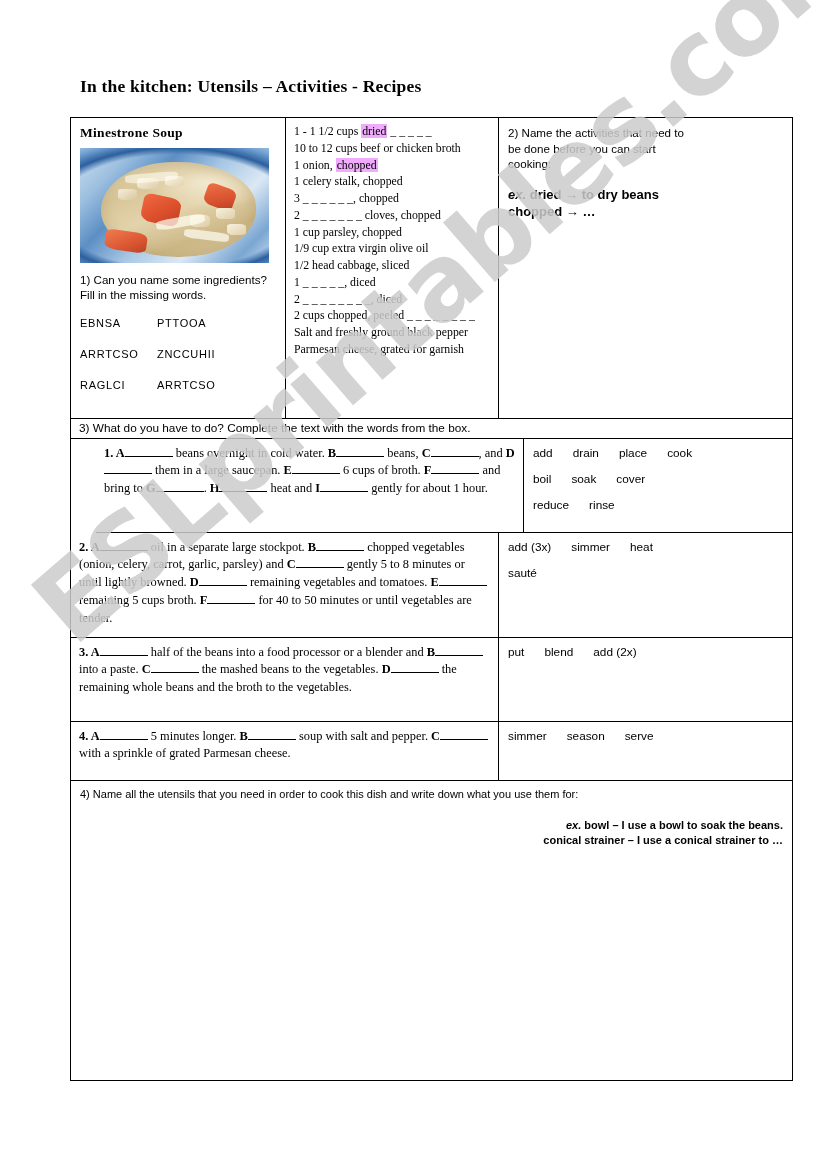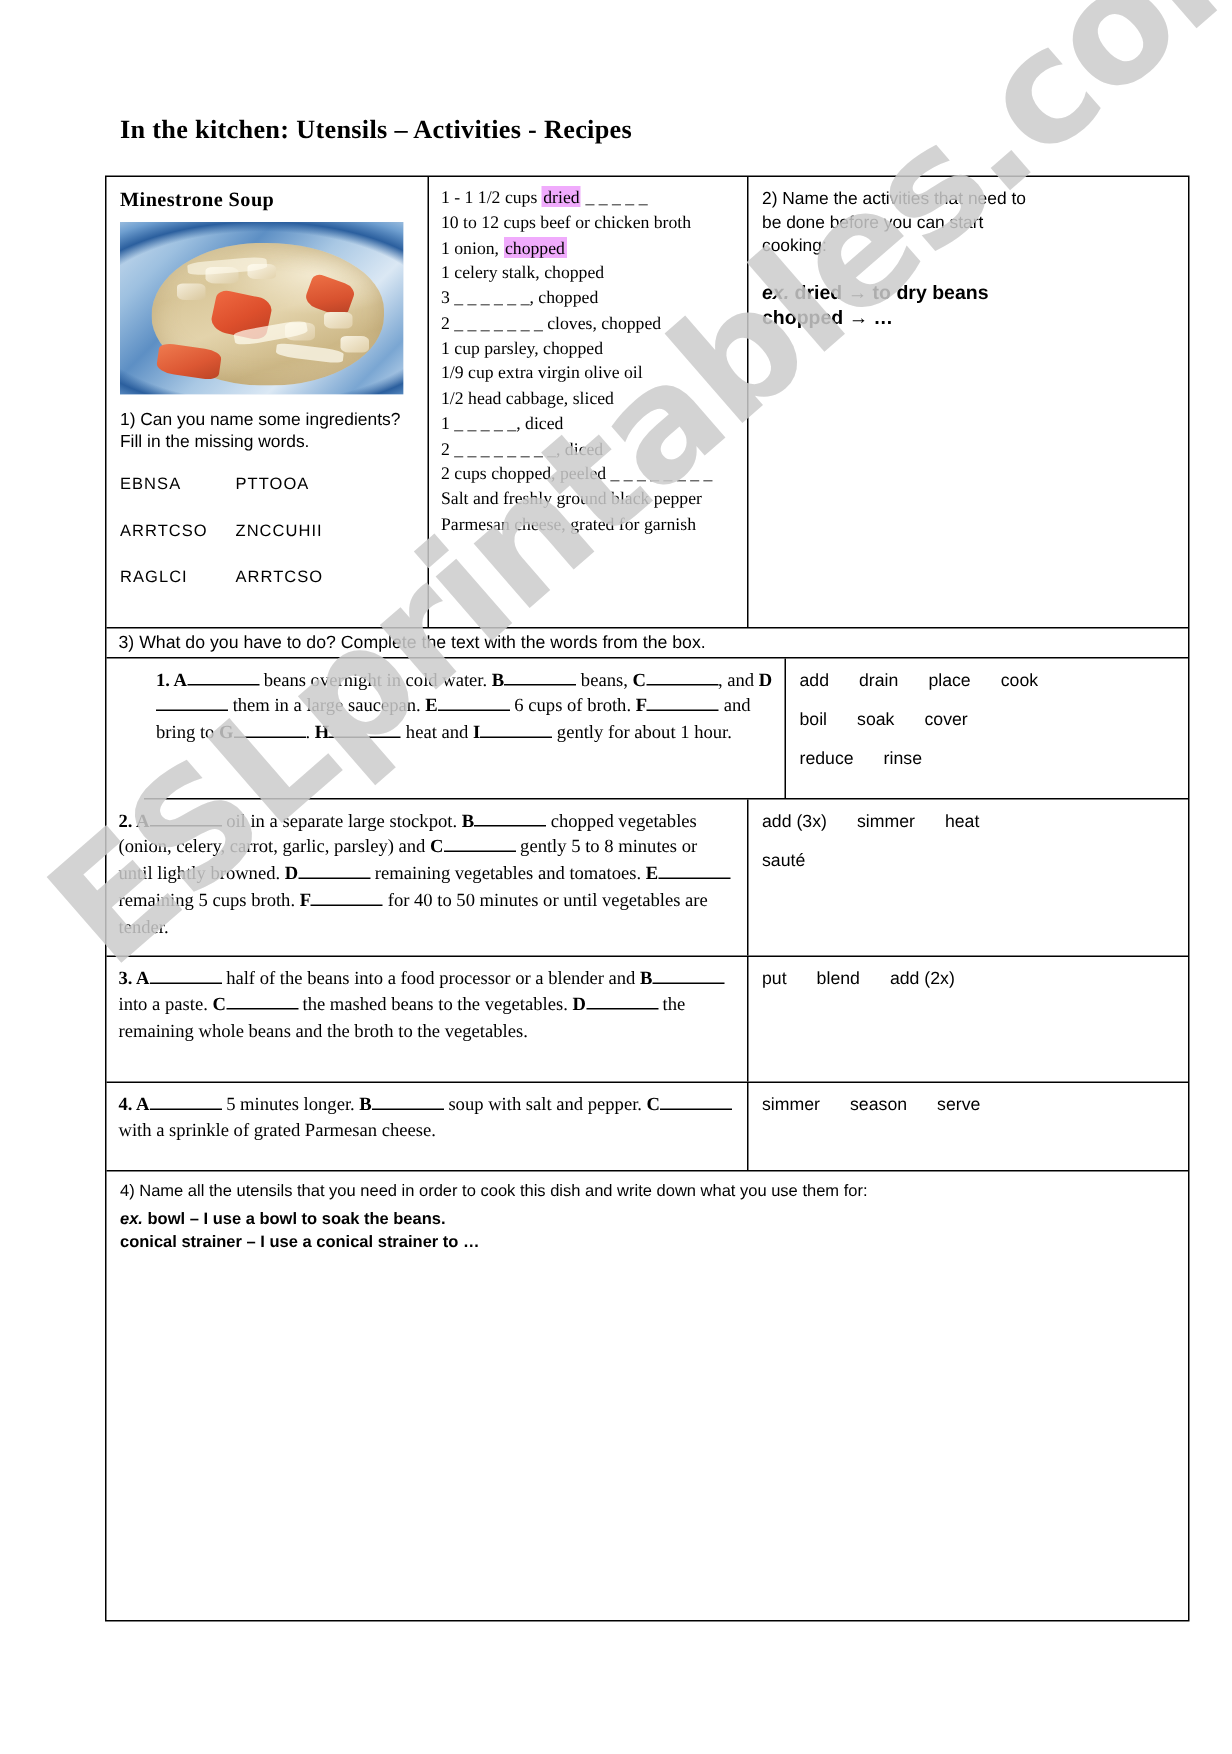--- a/index.html
+++ b/index.html
@@ -215,23 +215,24 @@
 
   
   .band-q4 {
     padding: 6px 9px 9px 9px;
     min-height: 284px;
     font-family: "Liberation Sans", sans-serif;
     font-size: 11px;
     line-height: 1.36;
   }
   .q4-ex {
-    margin-top: 4px;
+    margin-top: 16px;
     font-weight: bold;
     line-height: 1.42;
+    text-align: right;
   }
   .q4-ex .ital { font-style: italic; }
 </style>
 </head>
 <body>
 
 <div class="watermark">
   <div class="watermark-text">ESLprintables.com</div>
 </div>
 

